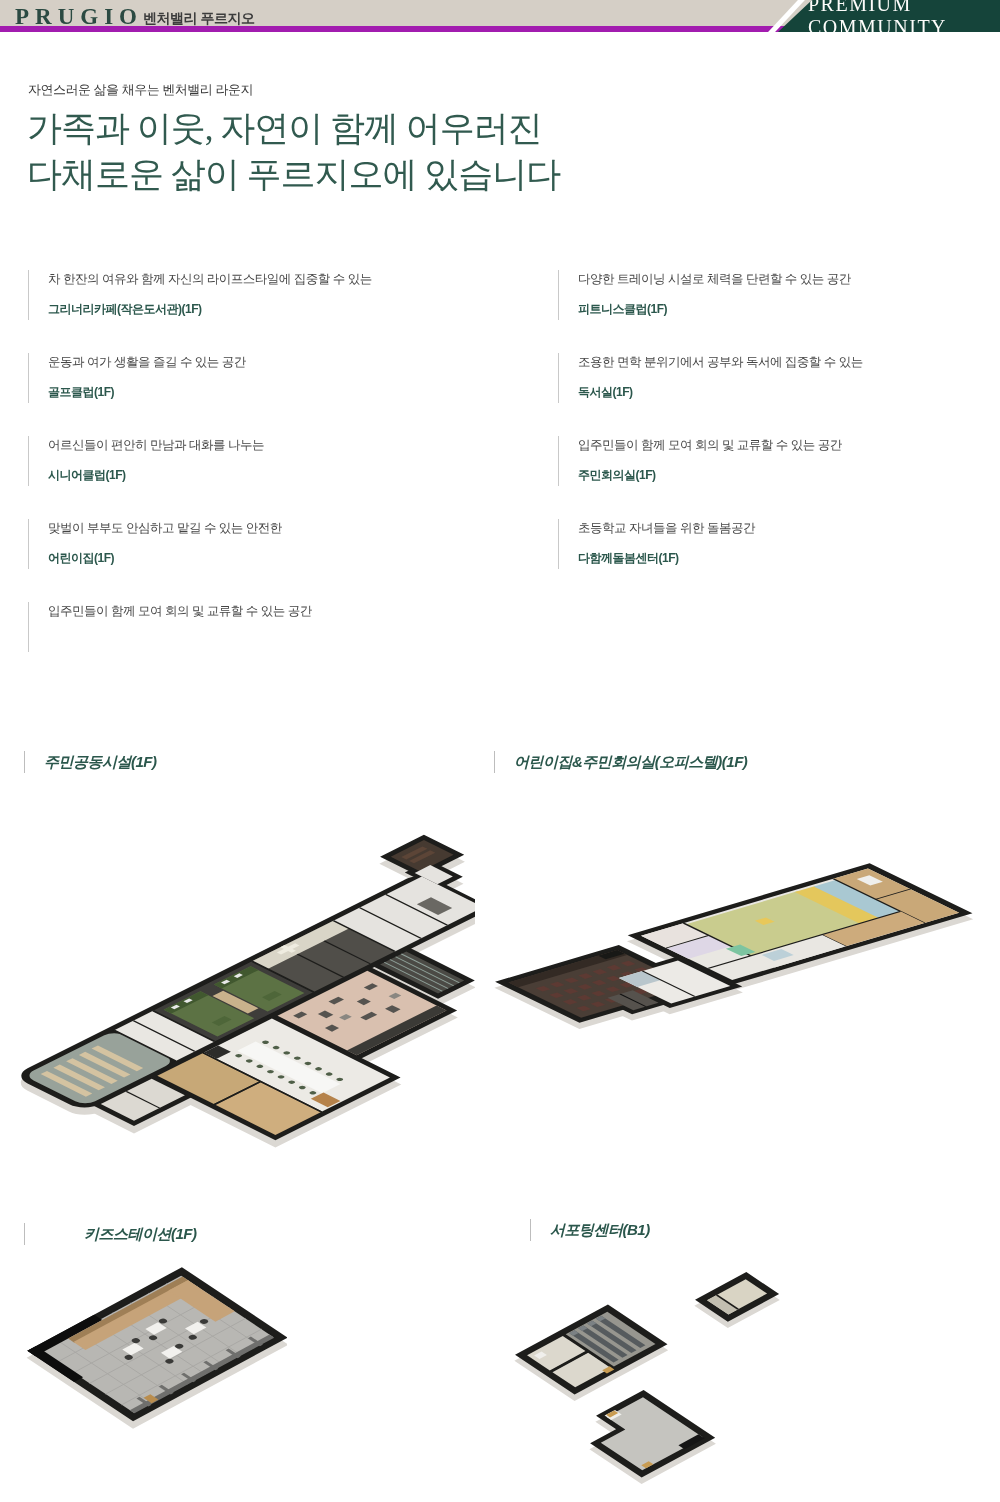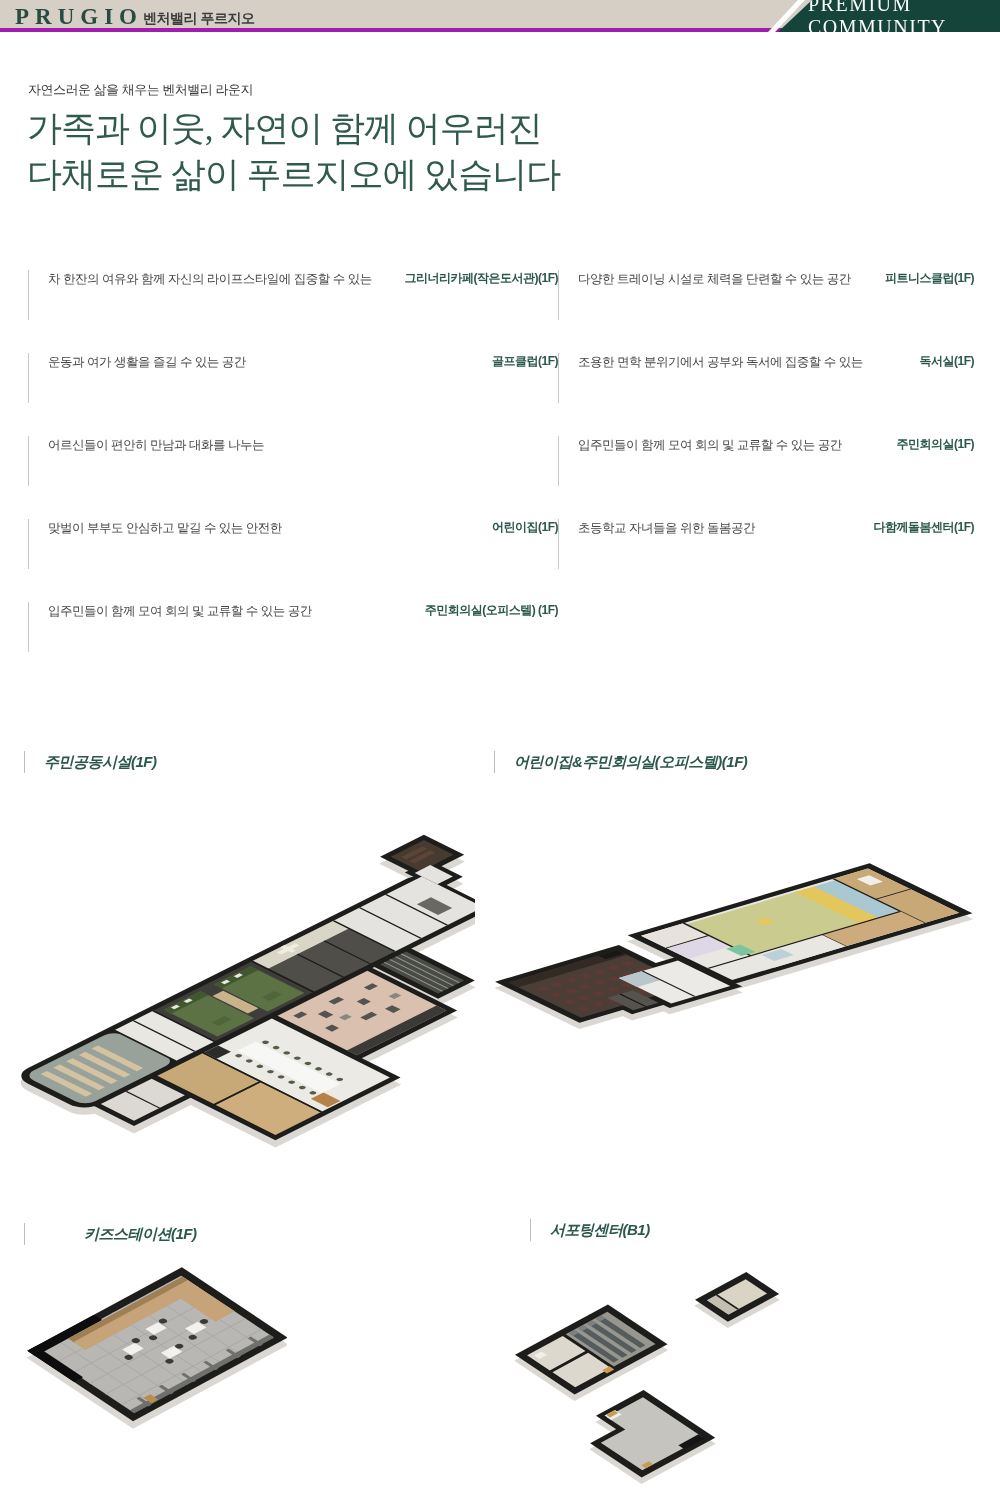--- a/index.html
+++ b/index.html
@@ -4,39 +4,39 @@
 <style>
   :root{
     --header-beige:#d5cfc6; --badge-green:#15443a; --logo-green:#2b4a42;
     --title-green:#315a4f; --name-green:#2b574c; --desc-gray:#454545; --bar-gray:#c9c9c9;
   }
   *{margin:0;padding:0;box-sizing:border-box;}
   body{background:#fff;font-family:"Liberation Sans","DejaVu Sans",sans-serif;}
   .page{position:relative;width:1000px;height:1502px;background:#fff;overflow:hidden;}
 
   
-  .header{position:absolute;left:0;top:0;width:1000px;height:32px;background:var(--header-beige);border-bottom:4px solid #a21caf;}
+  .header{position:absolute;left:0;top:0;width:1000px;height:32px;background:var(--header-beige);border-bottom:6px solid #a21caf;}
   .logo{position:absolute;left:15px;top:4px;font-family:"Liberation Serif","DejaVu Serif",serif;font-size:23px;font-weight:600;letter-spacing:6px;color:var(--logo-green);}
   .brand-sub{position:absolute;left:143px;top:10px;font-size:14px;font-weight:bold;color:#3c3c3c;letter-spacing:-0.5px;}
   .badge{position:absolute;right:0;top:0;width:222px;height:32px;background:var(--badge-green);
          clip-path:polygon(34px 0,100% 0,100% 100%,0 100%);
          display:flex;align-items:center;justify-content:center;padding-left:30px;}
   .badge span{font-family:"Liberation Serif","DejaVu Serif",serif;font-size:20px;color:#fdfdfb;letter-spacing:1.5px;}
   .badge-stripe{position:absolute;left:783px;top:0;width:7px;height:32px;background:#fff;transform:skewX(-43deg);}
 
   
   .eyebrow{position:absolute;left:28px;top:81px;font-size:13px;color:#3a3a3a;letter-spacing:-0.5px;}
   .title{position:absolute;left:27px;top:106px;font-family:"Liberation Serif","DejaVu Serif",serif;
          font-size:35px;line-height:46px;color:var(--title-green);letter-spacing:-1px;font-weight:500;}
 
   
   .facilities{position:absolute;left:28px;top:270px;width:946px;display:grid;
               grid-template-columns:530px 1fr;row-gap:33px;}
   .fac{border-left:1px solid var(--bar-gray);padding-left:19px;height:50px;
-       display:flex;flex-direction:row;justify-content:space-between;}
+       display:flex;flex-direction:column;justify-content:space-between;}
   .fac .desc{font-size:12.5px;color:var(--desc-gray);letter-spacing:-0.5px;padding-top:1px;}
   .fac .name{font-size:12px;font-weight:bold;color:var(--name-green);letter-spacing:-0.5px;padding-bottom:2px;}
 
   
   .plan-label{position:absolute;display:flex;align-items:center;height:24px;}
   .plan-label .vbar{width:1px;height:22px;background:#bdbdbd;margin-right:19px;}
   .plan-label .lbl{font-size:15px;font-weight:bold;color:var(--name-green);letter-spacing:-0.5px;font-style:italic;}
   .pl-1{left:24px;top:750px;} .pl-2{left:494px;top:750px;}
   .pl-3{left:24px;top:1222px;gap:40px;} .pl-4{left:494px;top:1218px;padding-left:36px;}
 
@@ -76,36 +76,36 @@
     <div class="fac">
       <div class="desc">운동과 여가 생활을 즐길 수 있는 공간</div>
       <div class="name">골프클럽(1F)</div>
     </div>
     <div class="fac">
       <div class="desc">조용한 면학 분위기에서 공부와 독서에 집중할 수 있는</div>
       <div class="name">독서실(1F)</div>
     </div>
     <div class="fac">
       <div class="desc">어르신들이 편안히 만남과 대화를 나누는</div>
+      <div class="name">시니어클럽(1F)</div>
     </div>
     <div class="fac">
       <div class="desc">입주민들이 함께 모여 회의 및 교류할 수 있는 공간</div>
       <div class="name">주민회의실(1F)</div>
     </div>
     <div class="fac">
       <div class="desc">맞벌이 부부도 안심하고 맡길 수 있는 안전한</div>
       <div class="name">어린이집(1F)</div>
     </div>
     <div class="fac">
       <div class="desc">초등학교 자녀들을 위한 돌봄공간</div>
       <div class="name">다함께돌봄센터(1F)</div>
     </div>
     <div class="fac">
       <div class="desc">입주민들이 함께 모여 회의 및 교류할 수 있는 공간</div>
-      <div class="name">주민회의실(오피스텔) (1F)</div>
     </div>
   </div>
 
   <div class="plan-label pl-1">
     <div class="vbar"></div>
     <div class="lbl">주민공동시설(1F)</div>
   </div>
   <div class="plan-label pl-2">
     <div class="vbar"></div>
     <div class="lbl">어린이집&amp;주민회의실(오피스텔)(1F)</div>

